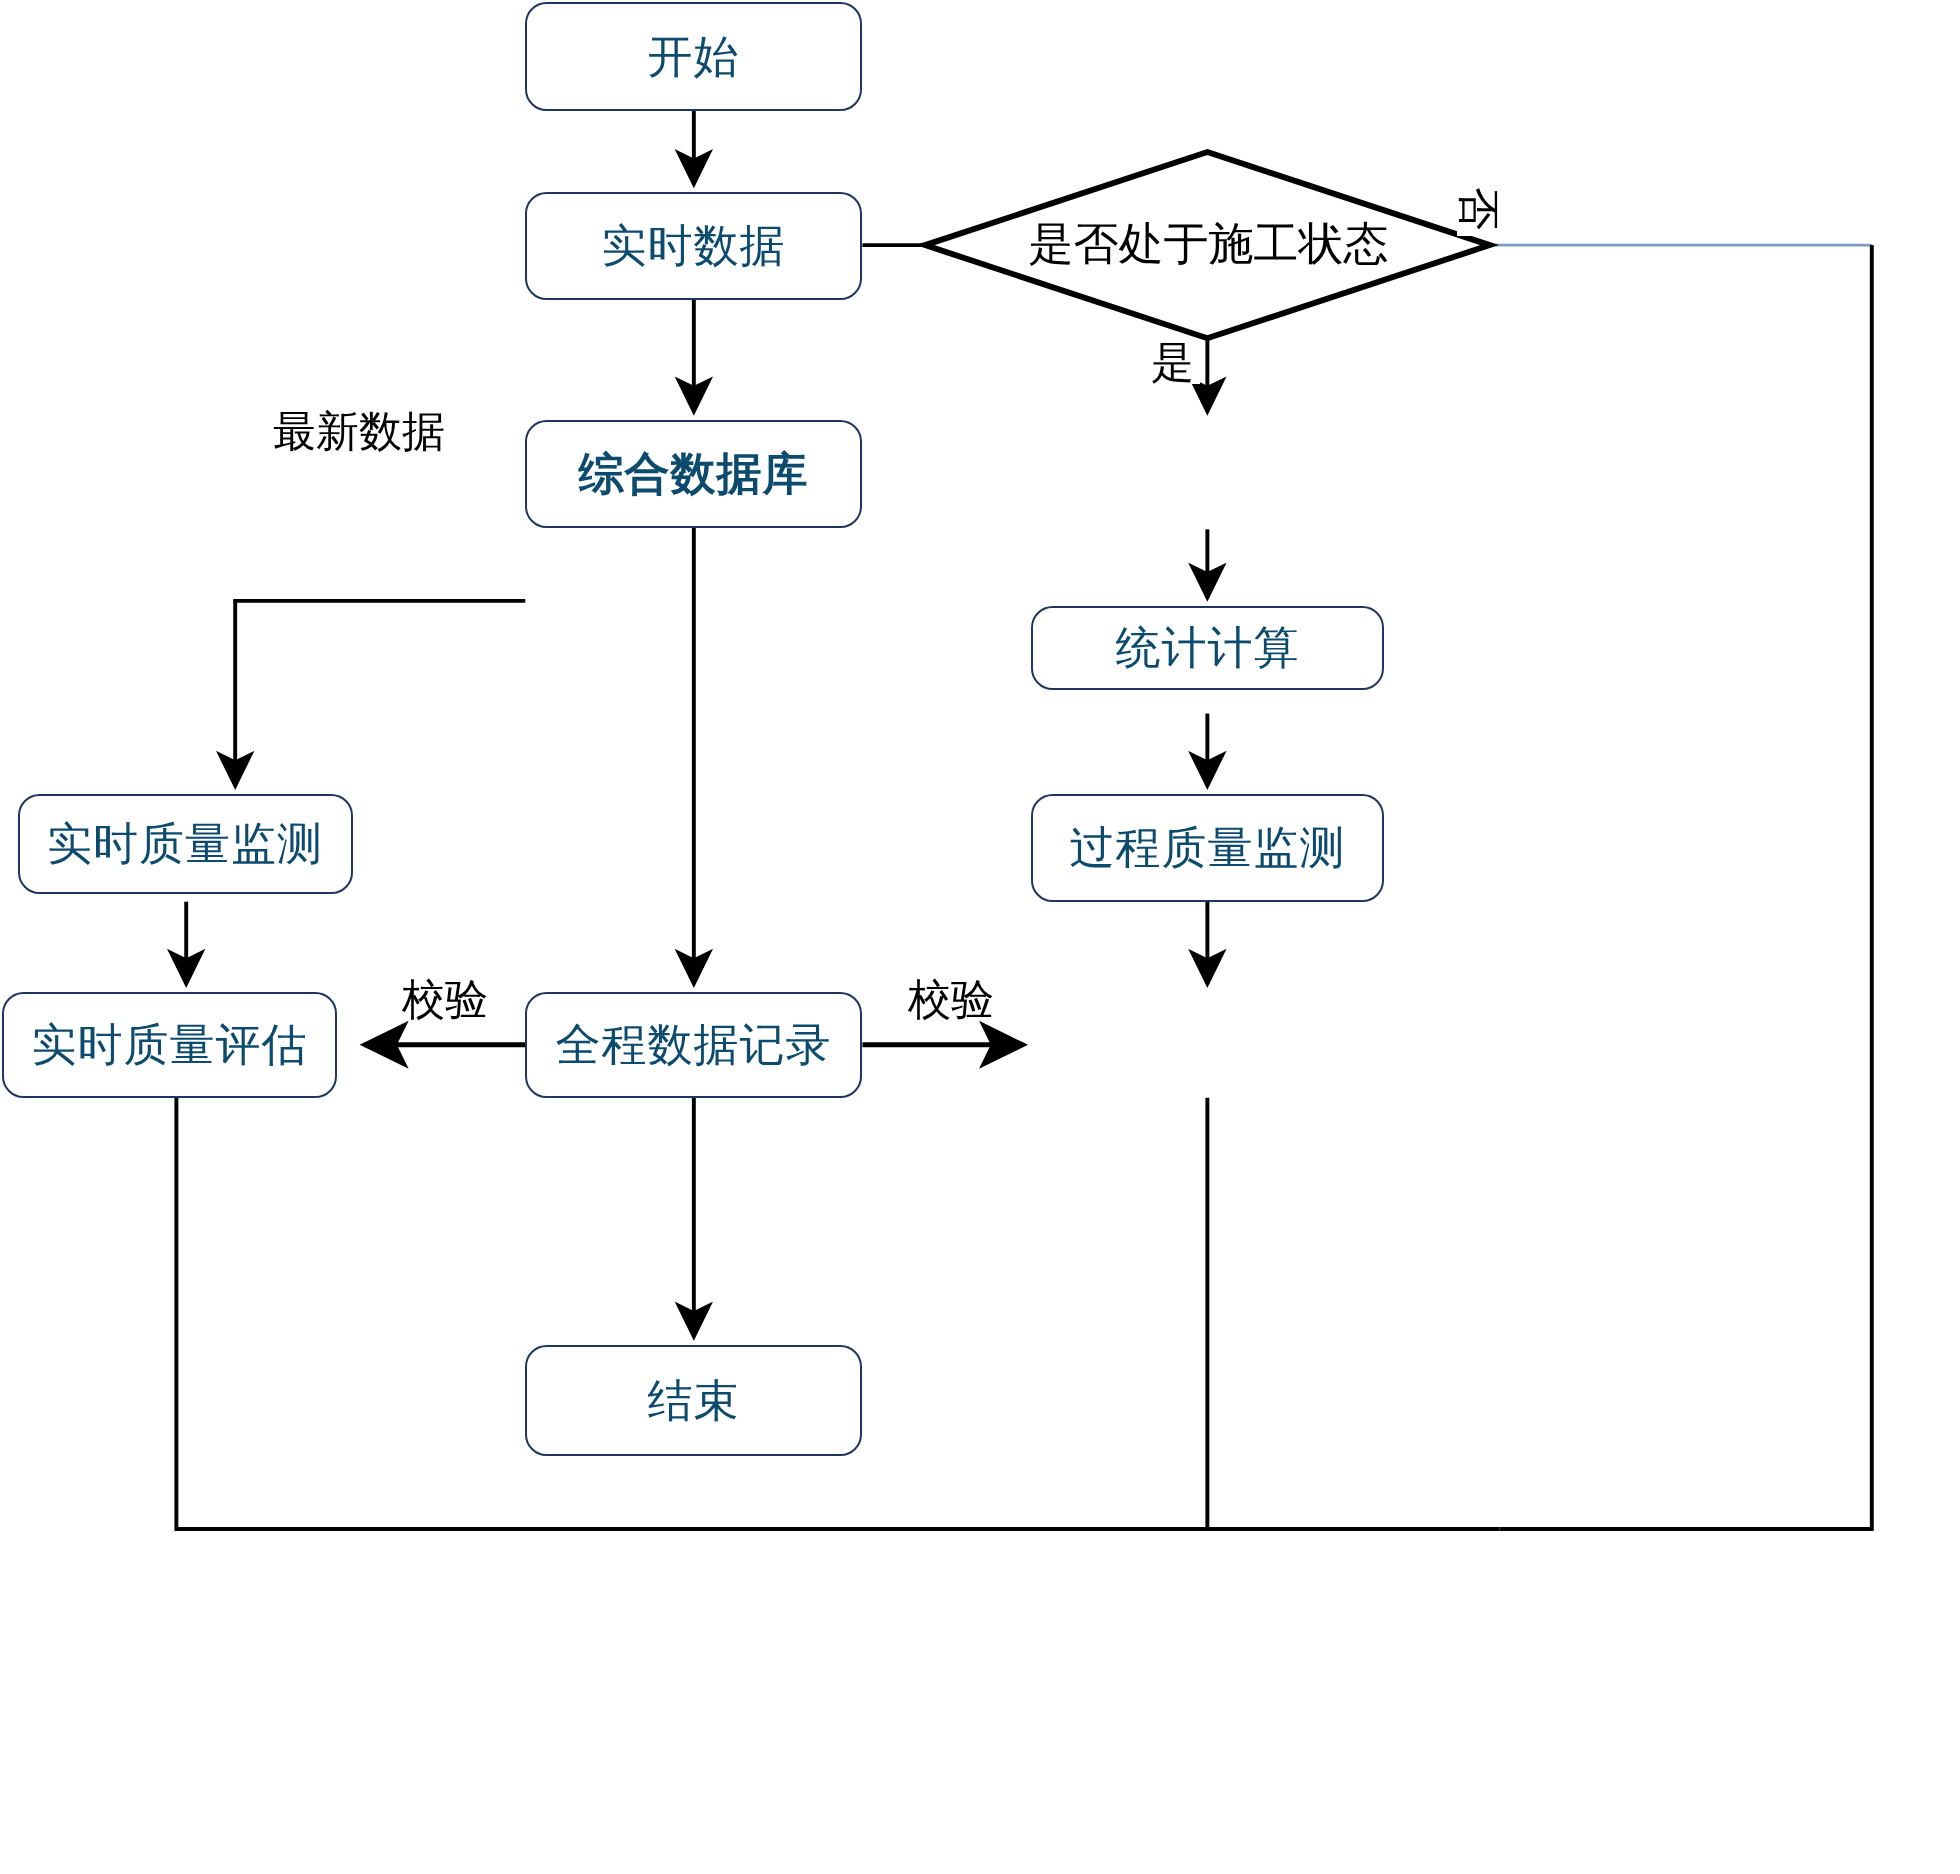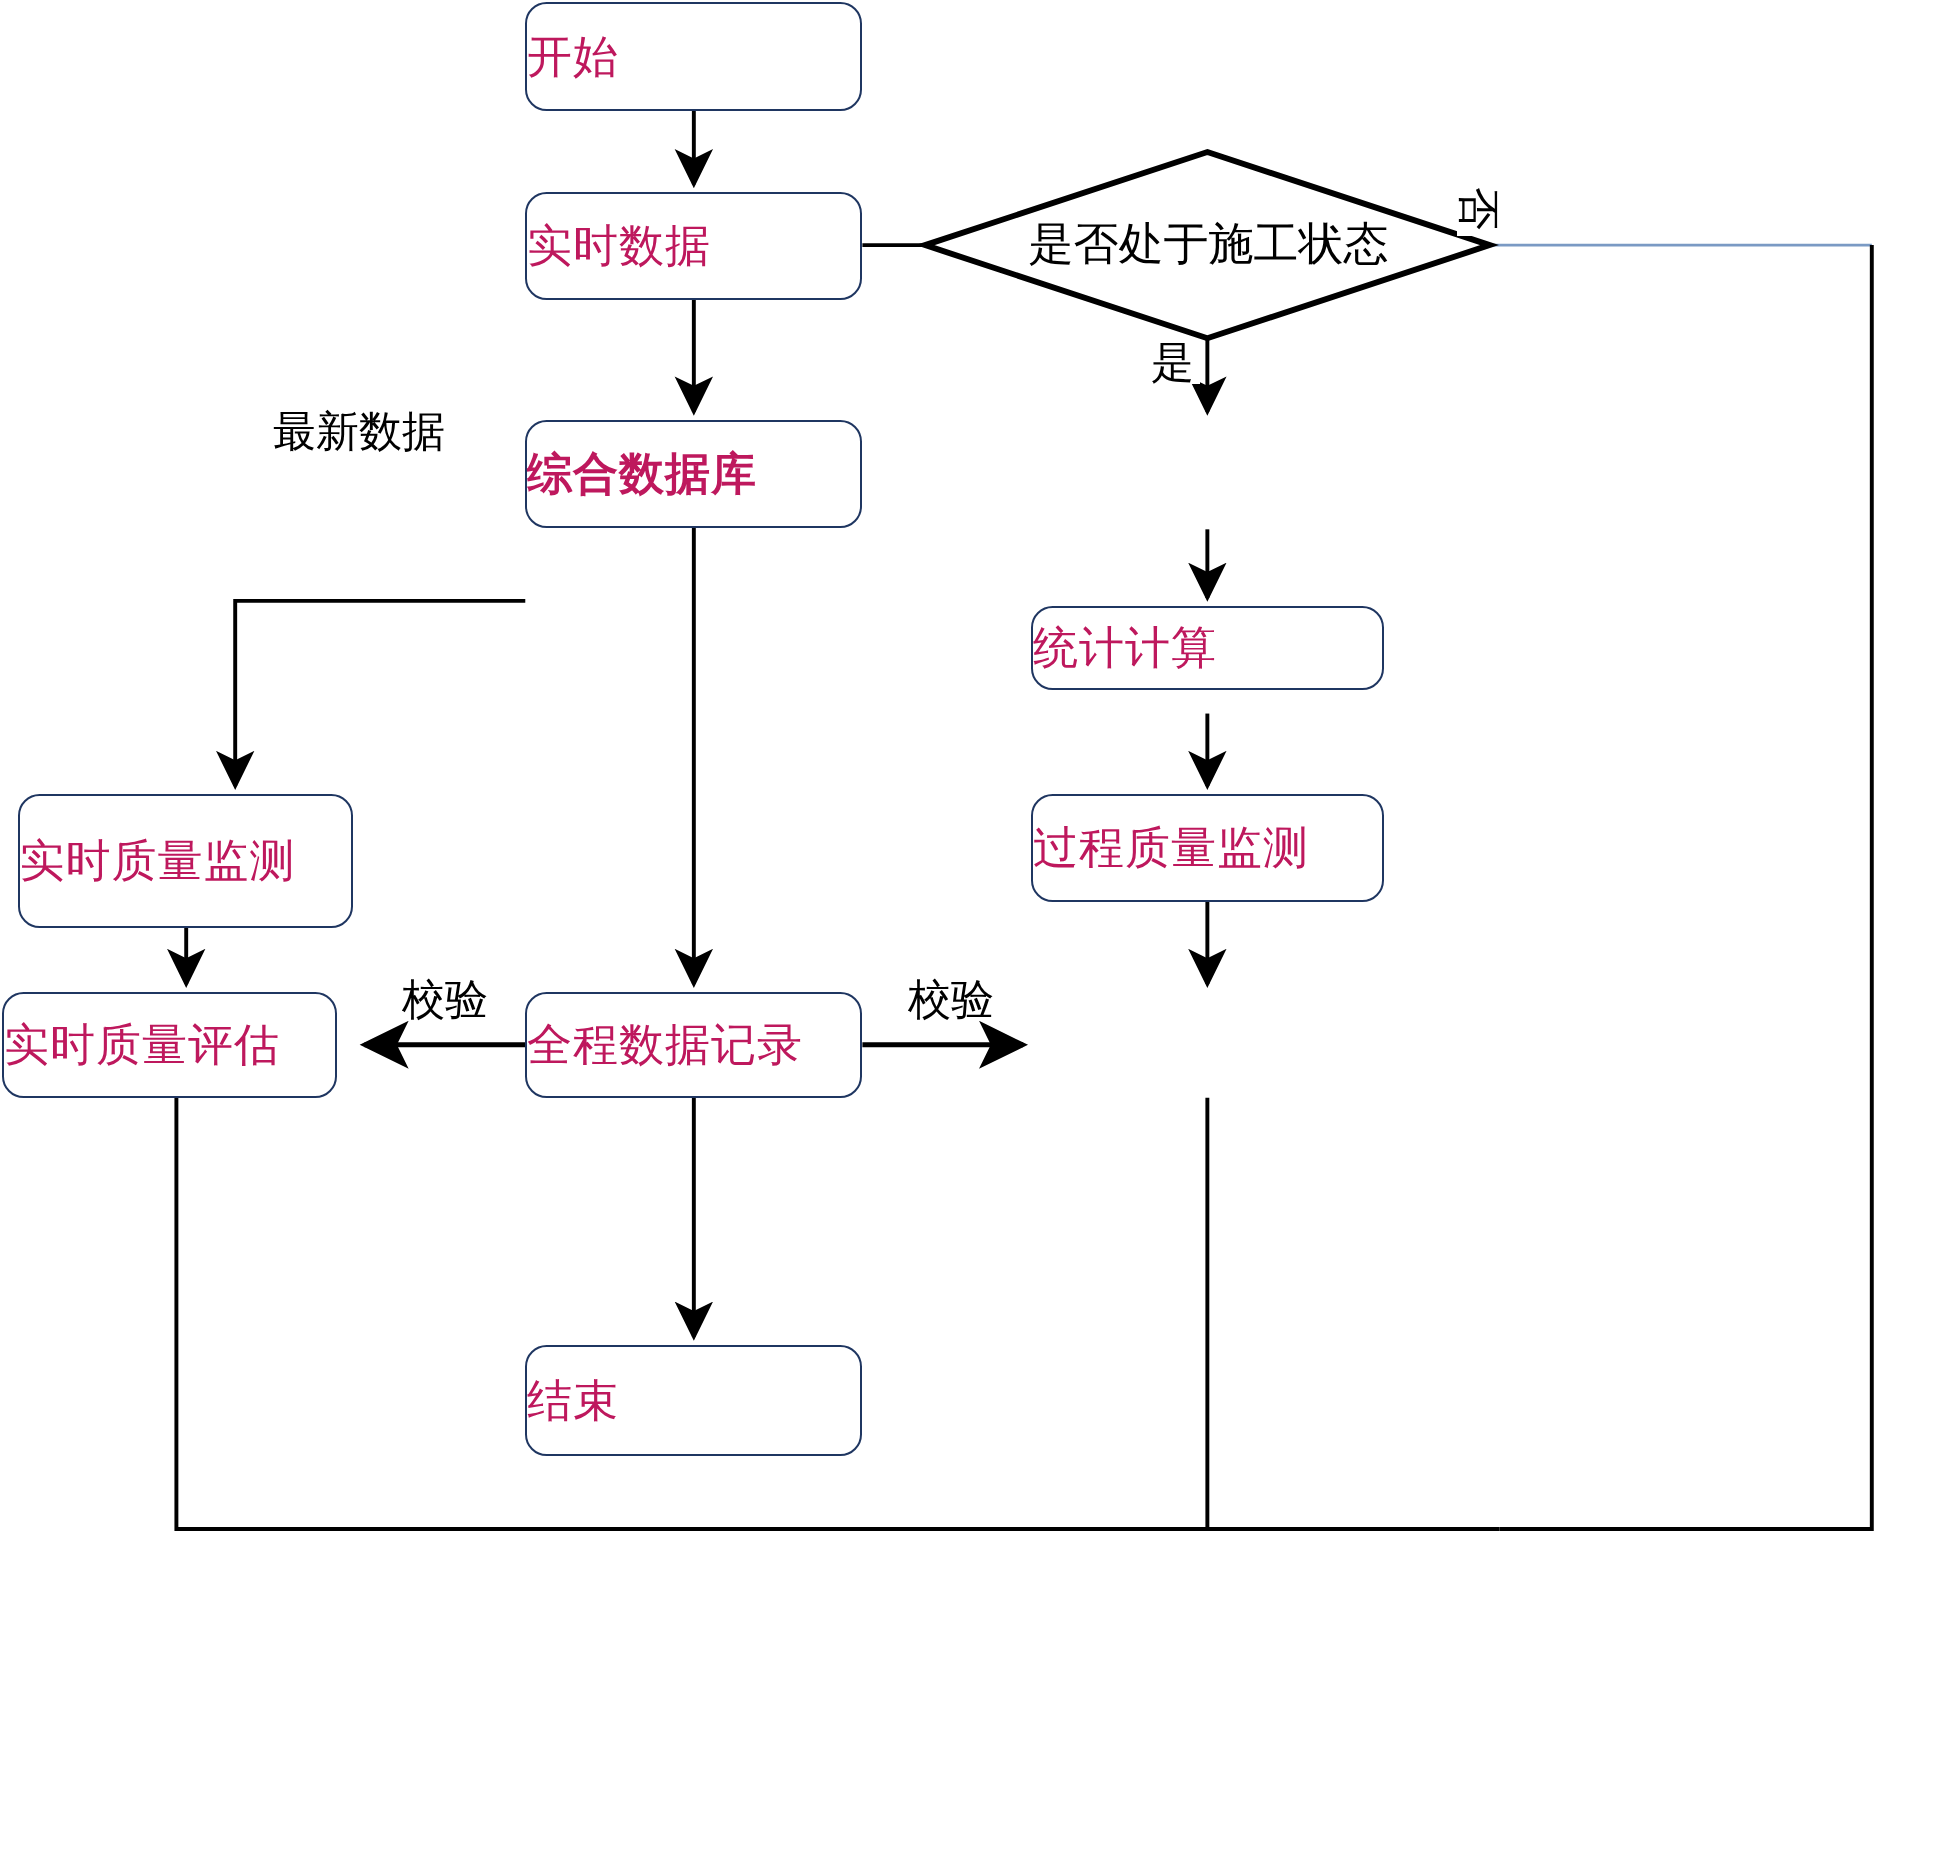--- a/index.html
+++ b/index.html
@@ -27,23 +27,23 @@
     pointer-events: none;
   }
   .node {
     position: absolute;
     box-sizing: border-box;
     background: #ffffff;
     border: 2.9px solid #1F3661;
     border-radius: 21.6px;
     display: flex;
     align-items: center;
-    justify-content: flex-start;
+    justify-content: center;
     text-align: center;
-    color: #be185d;
+    color: #0c4a6e;
     font-size: 45px;
     line-height: 1.1;
     letter-spacing: 1px;
     white-space: nowrap;
     z-index: 3;
   }
   .edge-label {
     position: absolute;
     color: #000000;
     font-size: 43px;
@@ -128,21 +128,21 @@
 
   <div class="node" style="left:525px; top:420px; width:337px; height:108px;font-weight:bold;">
     <span>综合数据库</span>
   </div>
 
 
   <div class="node" style="left:1031px; top:606px; width:353px; height:84px;">
     <span>统计计算</span>
   </div>
 
-  <div class="node" style="left:17.6px; top:794px; width:335px; height:134px;">
+  <div class="node" style="left:17.6px; top:794px; width:335px; height:100px;">
     <span>实时质量监测</span>
   </div>
 
   <div class="node" style="left:1031px; top:794px; width:353px; height:108px;">
     <span>过程质量监测</span>
   </div>
 
   <div class="node" style="left:2px; top:992px; width:335px; height:106px;">
     <span>实时质量评估</span>
   </div>

